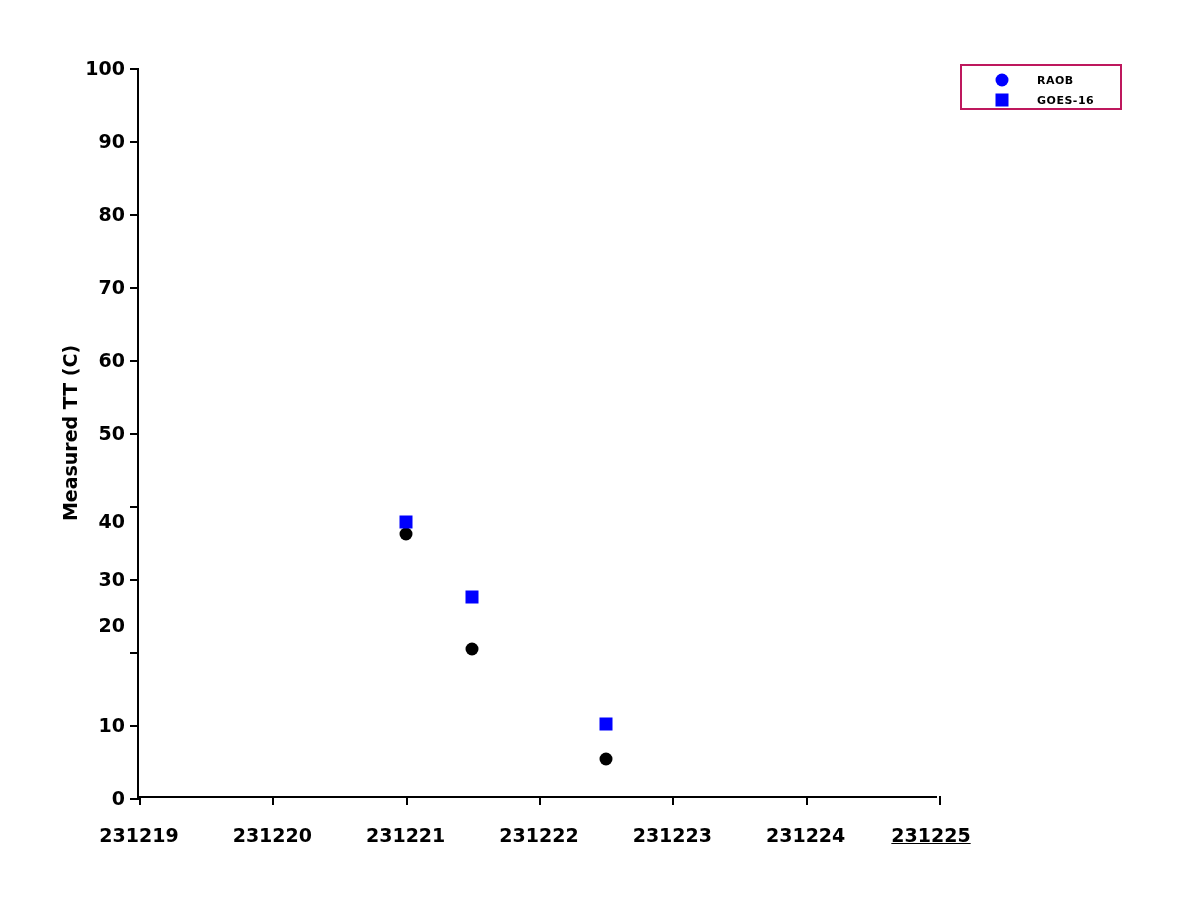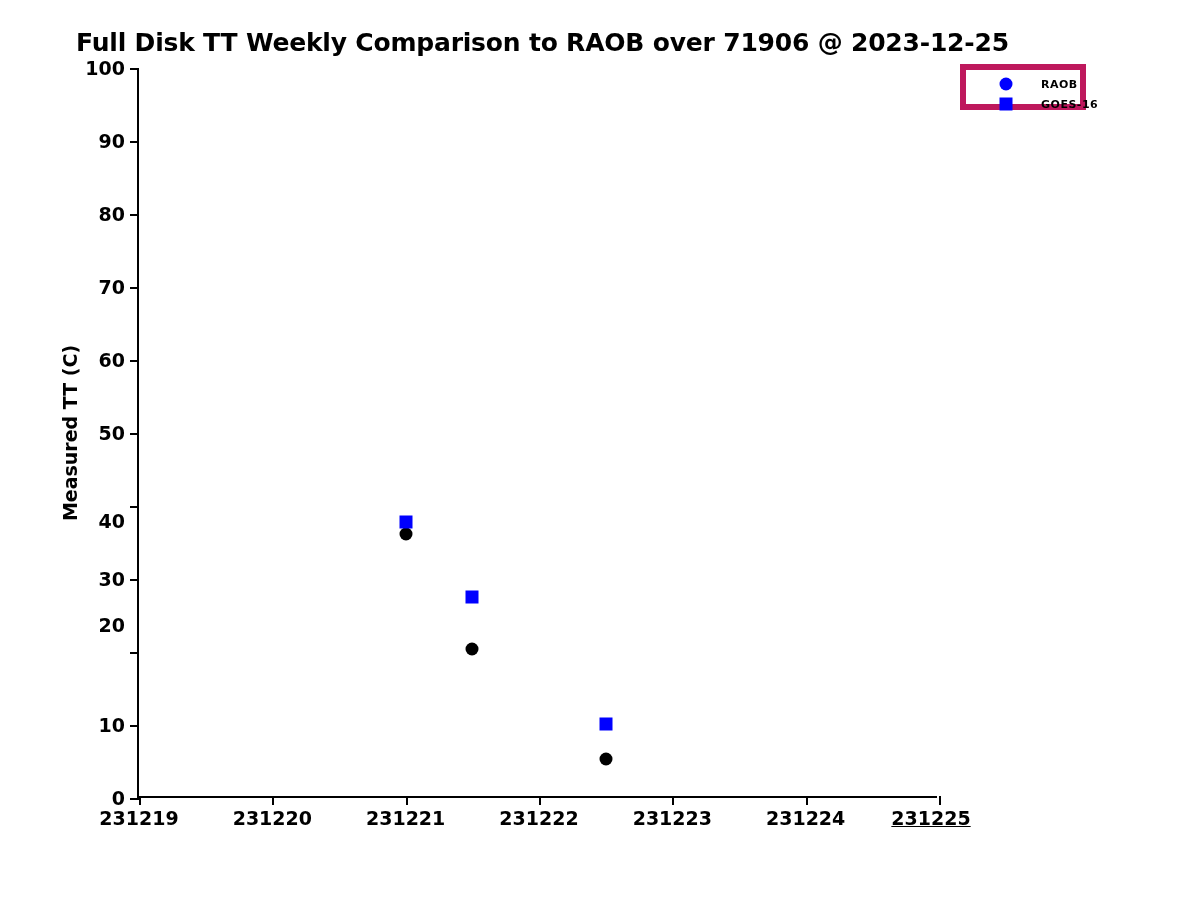--- a/index.html
+++ b/index.html
@@ -70,21 +70,21 @@
     margin-right: 14px;
     transform: translateY(-50%);
     font-size: 19px;
     font-weight: bold;
     color: #000000;
     white-space: nowrap;
   }
   .ticklabel-x {
     position: absolute;
     top: 100%;
-    margin-top: 11px;
+    margin-top: 28px;
     transform: translateX(-50%);
     font-size: 19px;
     font-weight: bold;
     color: #000000;
     white-space: nowrap;
   }
 
   
   #xlabel {
     position: absolute;
@@ -124,24 +124,24 @@
   .marker-square {
     width: 13px;
     height: 13px;
   }
 
   
   #legend {
     position: absolute;
     left: 960px;
     top: 64px;
-    width: 126px;
+    width: 162px;
     height: 46px;
     box-sizing: border-box;
-    border: 6px solid #be185d;
+    border: 2px solid #be185d;
     background: #ffffff;
   }
   .legend-row {
     position: absolute;
     left: 0;
     width: 100%;
     height: 19px;
   }
   .legend-marker {
     position: absolute;
@@ -159,21 +159,20 @@
     color: #000000;
     letter-spacing: 0.5px;
     white-space: nowrap;
   }
 </style>
 </head>
 <body>
 
 <div id="figure">
 
-  <div id="chart-title">Full Disk TT Weekly Comparison to RAOB over 71906 @ 2023-12-25</div>
 
   <div id="plot-area">
 
   <div class="tick-y" style="top: 730px;"></div>
       <div class="ticklabel-y" style="top: 730px;">0</div>
       <div class="tick-y" style="top: 657px;"></div>
       <div class="ticklabel-y" style="top: 657px;">10</div>
       <div class="tick-y" style="top: 584px;"></div>
       <div class="ticklabel-y" style="top: 557px; margin-left: 19px;">20</div>
       <div class="tick-y" style="top: 511px;"></div>

